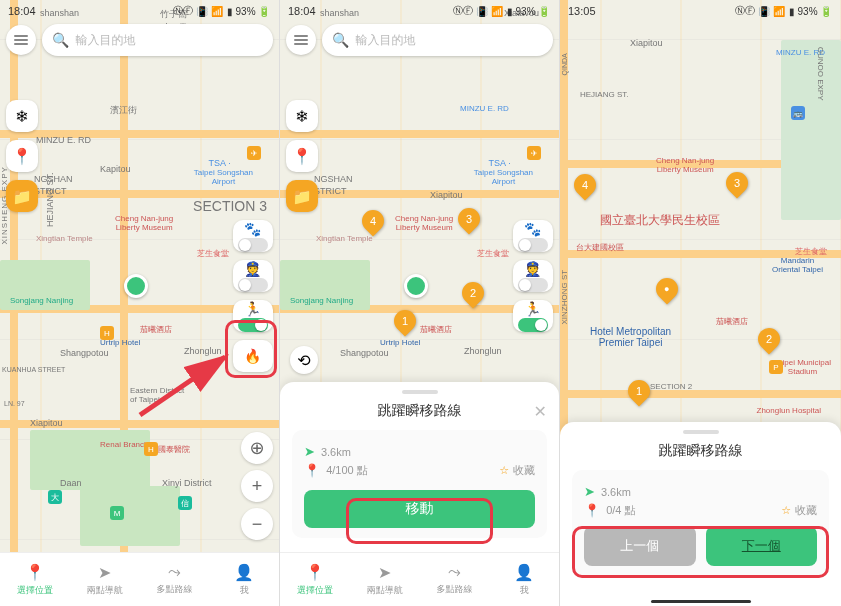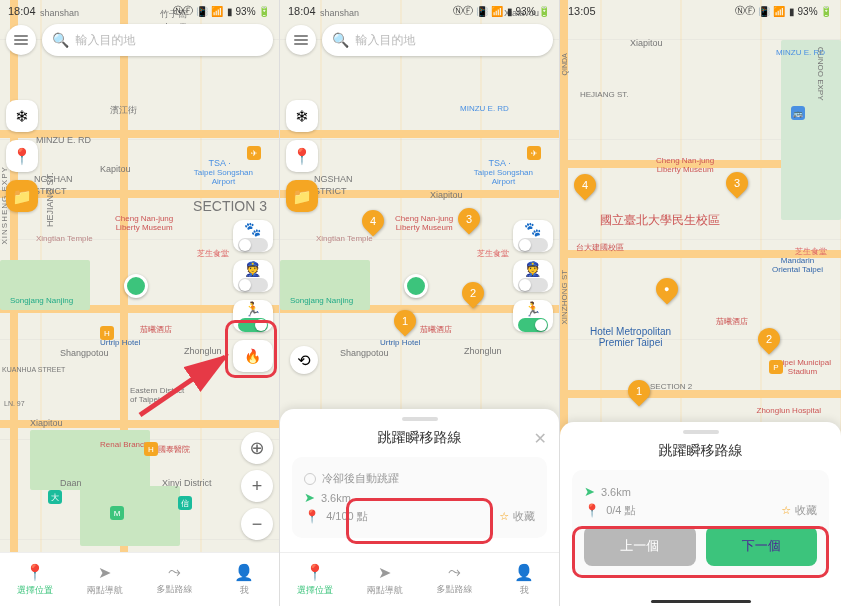--- a/index.html
+++ b/index.html
@@ -69,21 +69,21 @@
 .sheet-close { position: absolute; right: 0; top: 0; color: #bbb; font-size: 16px; }
 .sheet-card { background: #fafafa; border-radius: 10px; padding: 10px 12px; }
 .sheet-row { display: flex; align-items: center; font-size: 11px; color: #999; gap: 6px; margin: 4px 0; }
 .sheet-row.between { justify-content: space-between; }
 .sheet-row .icon-left { color: #3cc47c; font-size: 13px; }
 .sheet-row .icon-orange { color: #f5a623; }
 .move-btn { width: 100%; height: 38px; background: #3cc47c; color: #fff; border: none; border-radius: 8px; font-size: 14px; margin-top: 8px; }
 .btn-row { display: flex; gap: 10px; margin-top: 8px; }
 .btn-half { flex: 1; height: 40px; border: none; border-radius: 8px; font-size: 13px; }
 .btn-gray { background: #b8b8b8; color: #fff; }
-.btn-green { background: #3cc47c; color: #4c1d95; }
+.btn-green { background: #3cc47c; color: #14532d; text-decoration: underline; }
 
 
 .annotation-red { position: absolute; border: 3px solid #e63946; border-radius: 10px; z-index: 20; pointer-events: none; }
 .arrow-red { position: absolute; z-index: 19; pointer-events: none; }
 
 
 .route-svg { position: absolute; inset: 0; z-index: 8; pointer-events: none; }
 
 
 .map-pin { position: absolute; width: 22px; height: 28px; z-index: 9; }
@@ -377,37 +377,34 @@
       </div>
 
   <div class="bottom-sheet">
     <div class="sheet-handle"></div>
     <div class="sheet-header">
       <div class="sheet-title">跳躍瞬移路線</div>
       <div class="sheet-close"><span>✕</span></div>
     </div>
     <div class="sheet-card">
       <div class="sheet-row">
-        <span style="width:12px;height:12px;border:1px solid #ccc;border-radius:6px"></span>
-        <span>冷卻後自動跳躍</span>
-      </div>
-      <div class="sheet-row">
         <span class="icon-left">➤</span>
         <span>3.6km</span>
       </div>
       <div class="sheet-row between">
         <div style="display:flex;gap:6px;align-items:center">
           <span class="icon-left">📍</span>
           <span>4/100 點</span>
         </div>
         <div style="display:flex;gap:4px;align-items:center">
           <span class="icon-orange">☆</span>
           <span>收藏</span>
         </div>
       </div>
+      <button class="move-btn">移動</button>
     </div>
   </div>
 
   <div class="bottom-nav">
     <div class="nav-item active">
           <span class="nav-icon">📍</span>
           <span>選擇位置</span>
         </div>
     <div class="nav-item">
           <span class="nav-icon">➤</span>

